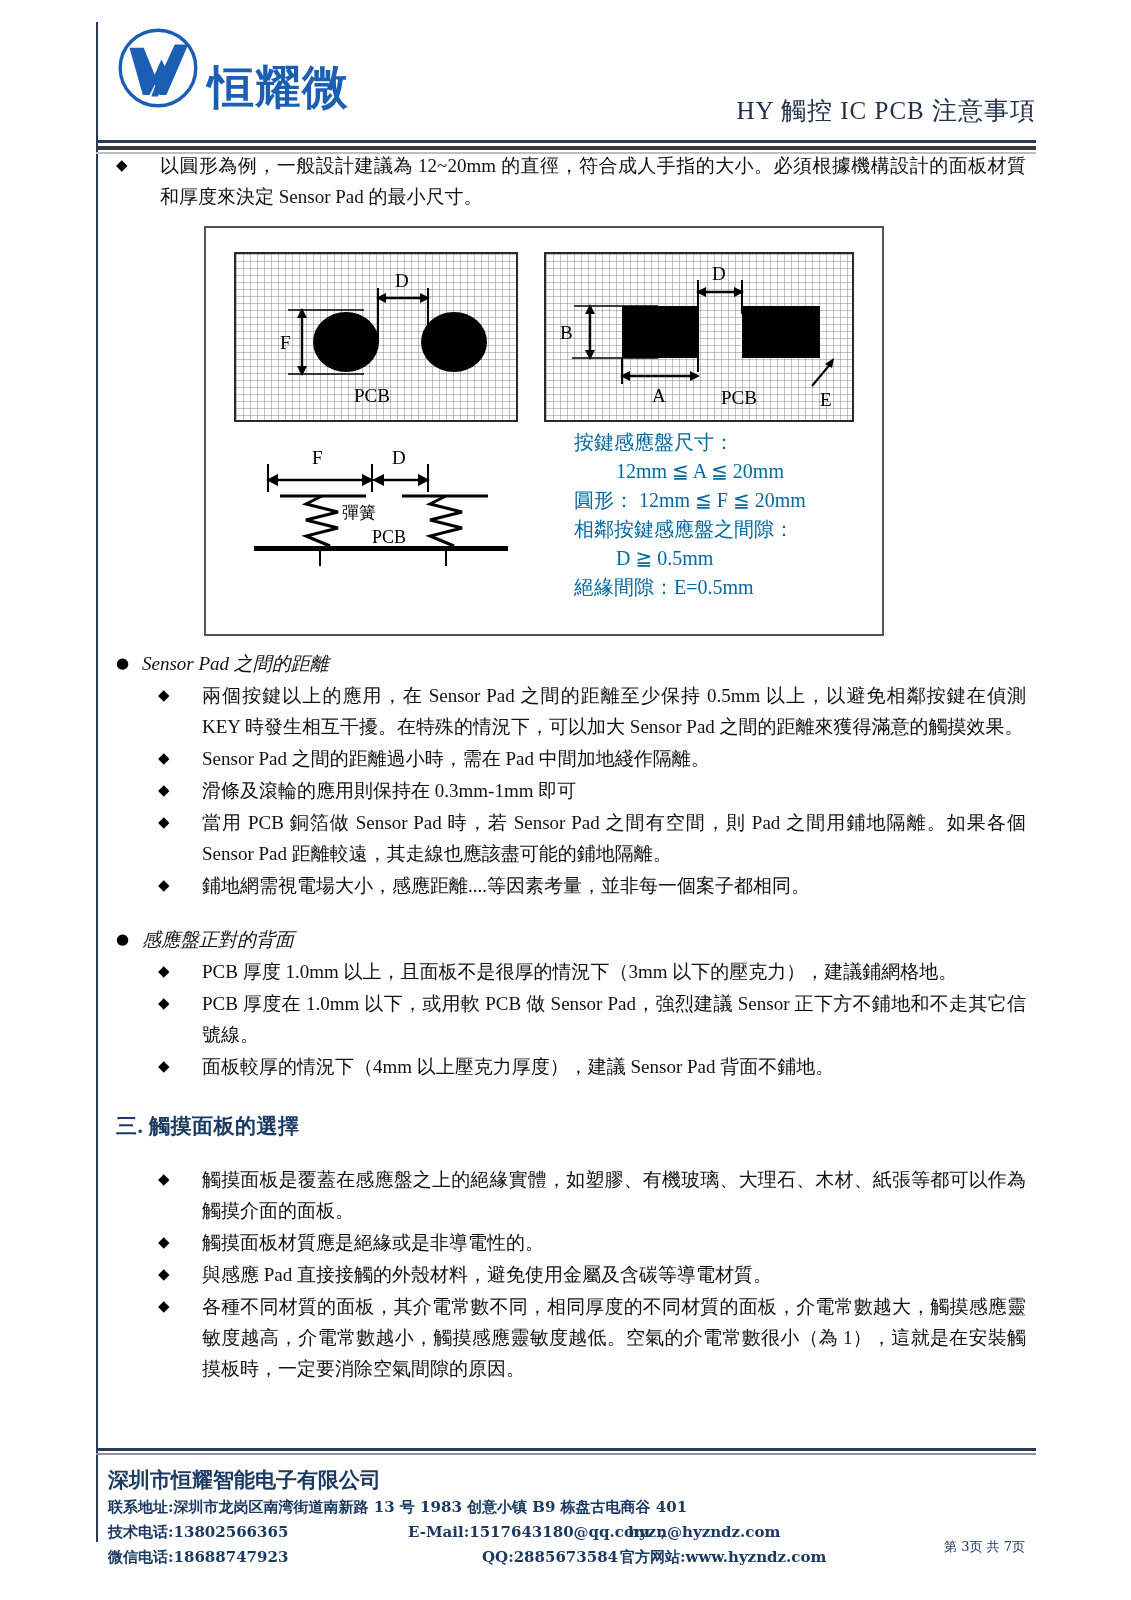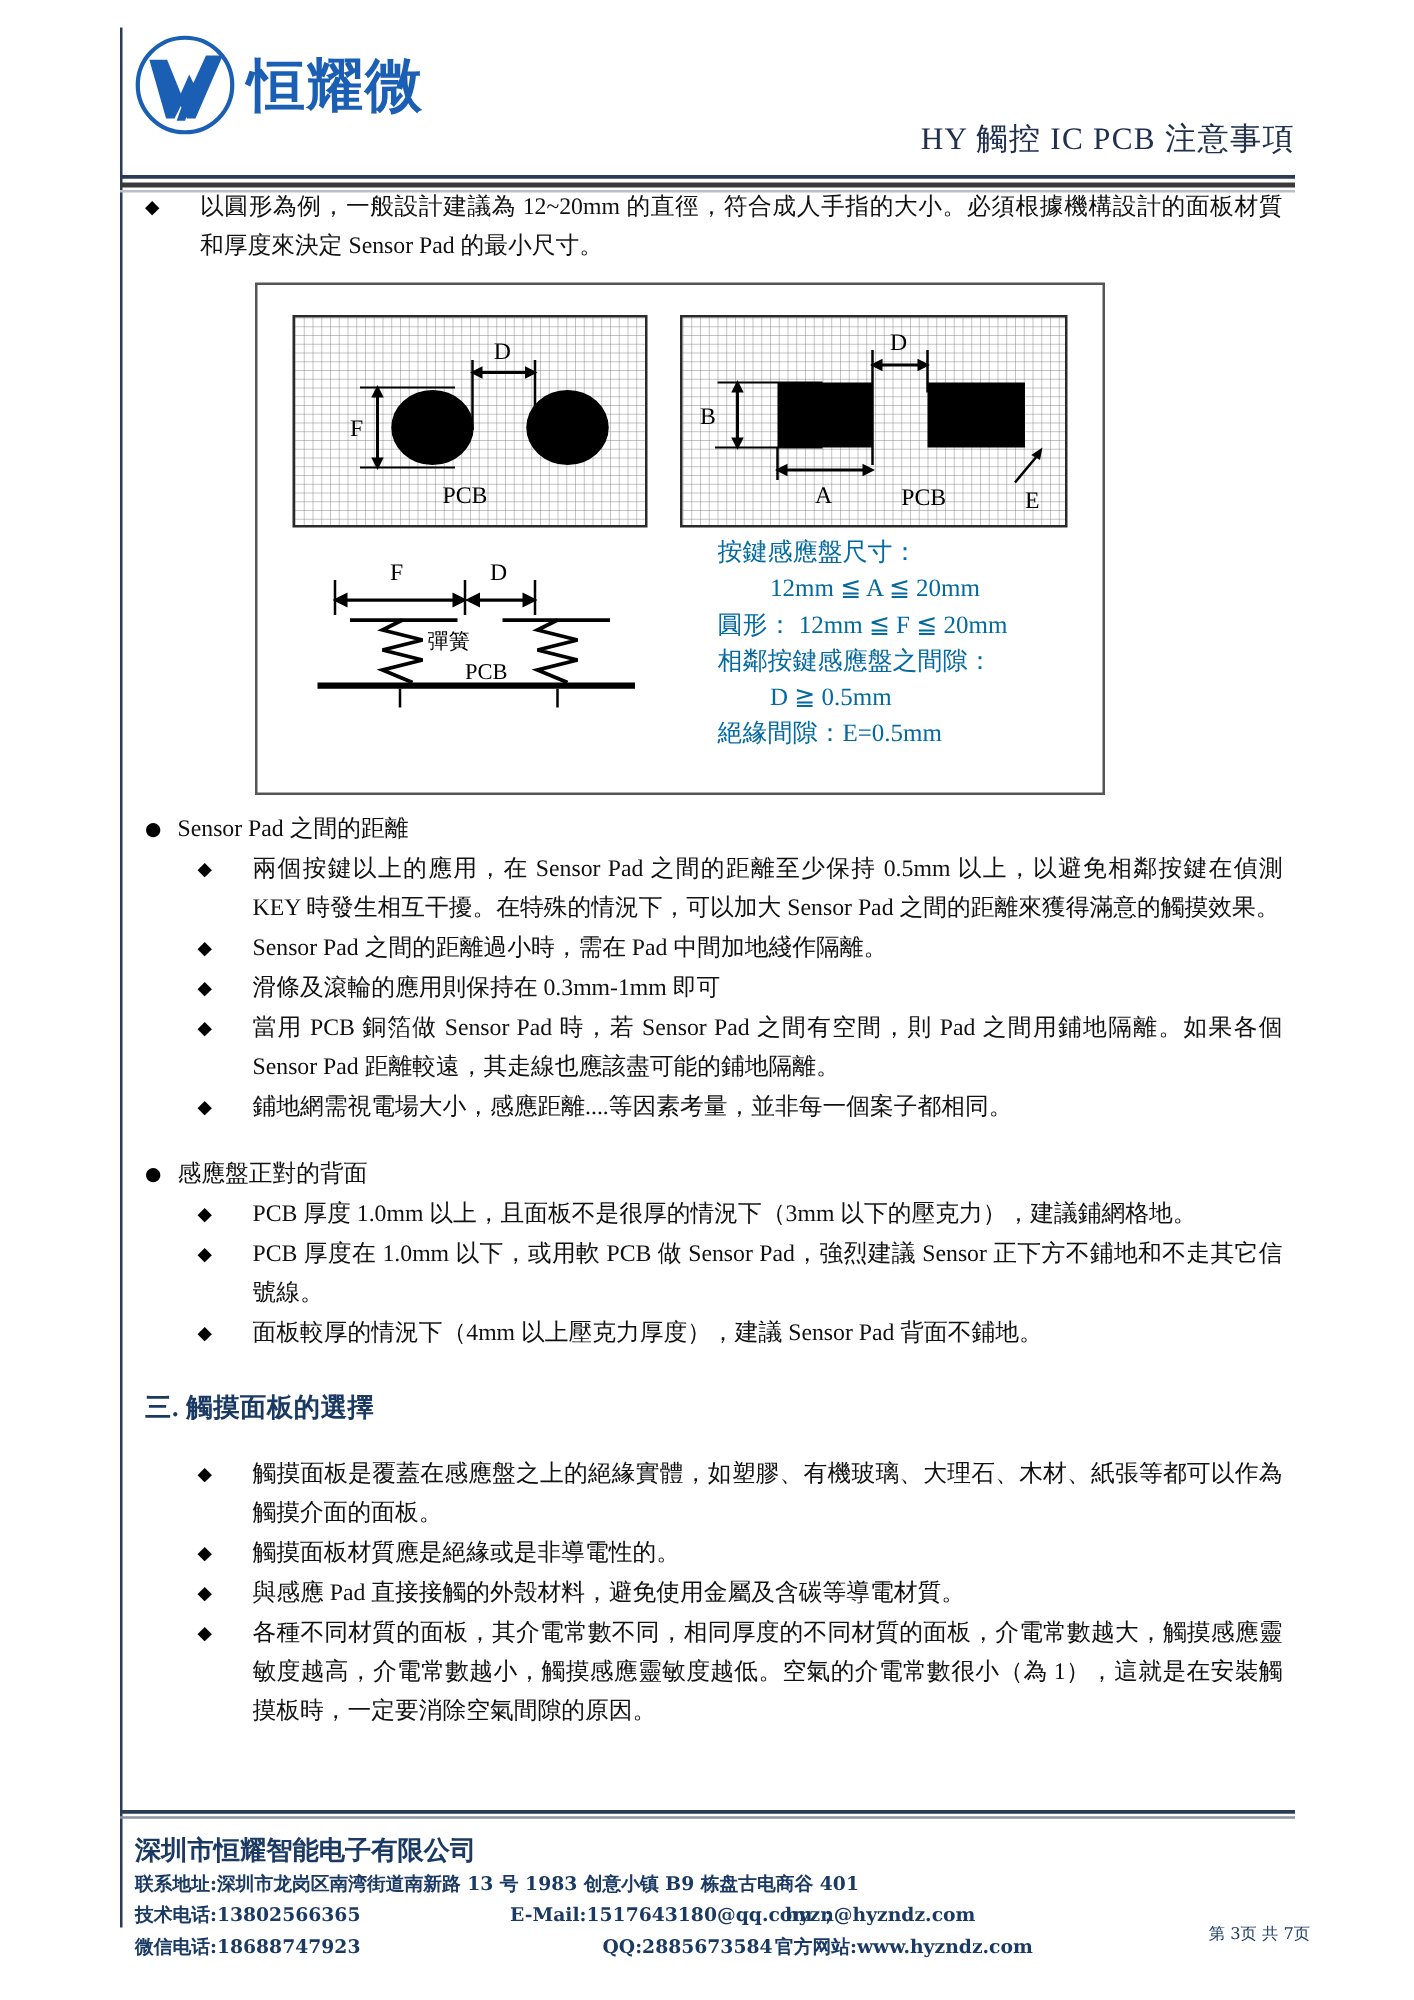--- a/index.html
+++ b/index.html
@@ -20,21 +20,21 @@
   .left-rule{
     position:absolute;left:96px;top:22px;width:2px;height:1520px;
     background:#2b3a55;
   }
 
   
   .header{
     position:absolute;left:96px;top:22px;width:940px;height:110px;
   }
   .logo-wrap{
-    position:absolute;left:10px;top:4px;display:flex;align-items:center;gap:8px;
+    position:absolute;left:20px;top:4px;display:flex;align-items:flex-end;gap:8px;
   }
   .logo-mark{width:84px;height:84px;display:block;}
   .logo-text{
     font-family:"DejaVu Sans","Liberation Sans",sans-serif;
     font-weight:bold;font-size:46px;color:#1a5fb4;
     letter-spacing:1px;line-height:1;
   }
   .header-title{
     position:absolute;right:0;top:72px;
     font-size:25px;color:#20304d;font-weight:normal;
@@ -71,21 +71,21 @@
     flex:0 0 auto;width:44px;text-align:left;
     font-size:15px;line-height:30px;color:#000;
     font-family:"DejaVu Sans","Liberation Sans",sans-serif;
   }
   .lvl1{margin-left:42px;}
   .para{
     flex:1 1 auto;font-size:19px;line-height:31px;
     text-align:justify;text-justify:inter-ideograph;
     color:#111;
   }
-  .para.l1{font-size:19px;}
+  .para.l1{font-size:19px;font-style:italic;}
   .row{margin-bottom:1px;}
 
   
   .figbox{
     position:relative;margin:14px 0 12px 88px;
     width:676px;height:406px;
     border:2px solid #555;
     background:#fff;
   }
   .gridpanel{
@@ -137,21 +137,21 @@
   }
   .f-col2{position:absolute;left:300px;top:0;}
   .f-col3{position:absolute;left:520px;top:0;}
   .f-col2b{position:absolute;left:330px;top:0;margin-left:44px;}
   .f-col3b{position:absolute;left:512px;top:0;}
   .page-num{
     position:absolute;right:-4px;top:1538px;
     font-family:"DejaVu Serif","Liberation Serif",serif;
     font-size:13px;color:#1b3a63;white-space:nowrap;
   }
-  .pn-wrap{position:absolute;left:104px;top:0;width:940px;height:1524px;pointer-events:none;}
+  .pn-wrap{position:absolute;left:81px;top:0;width:940px;height:1524px;pointer-events:none;}
 </style>
 </head>
 <body>
 
 <div class="page">
 
   <div class="left-rule"></div>
 
   <div class="header">
     <div class="logo-wrap">

